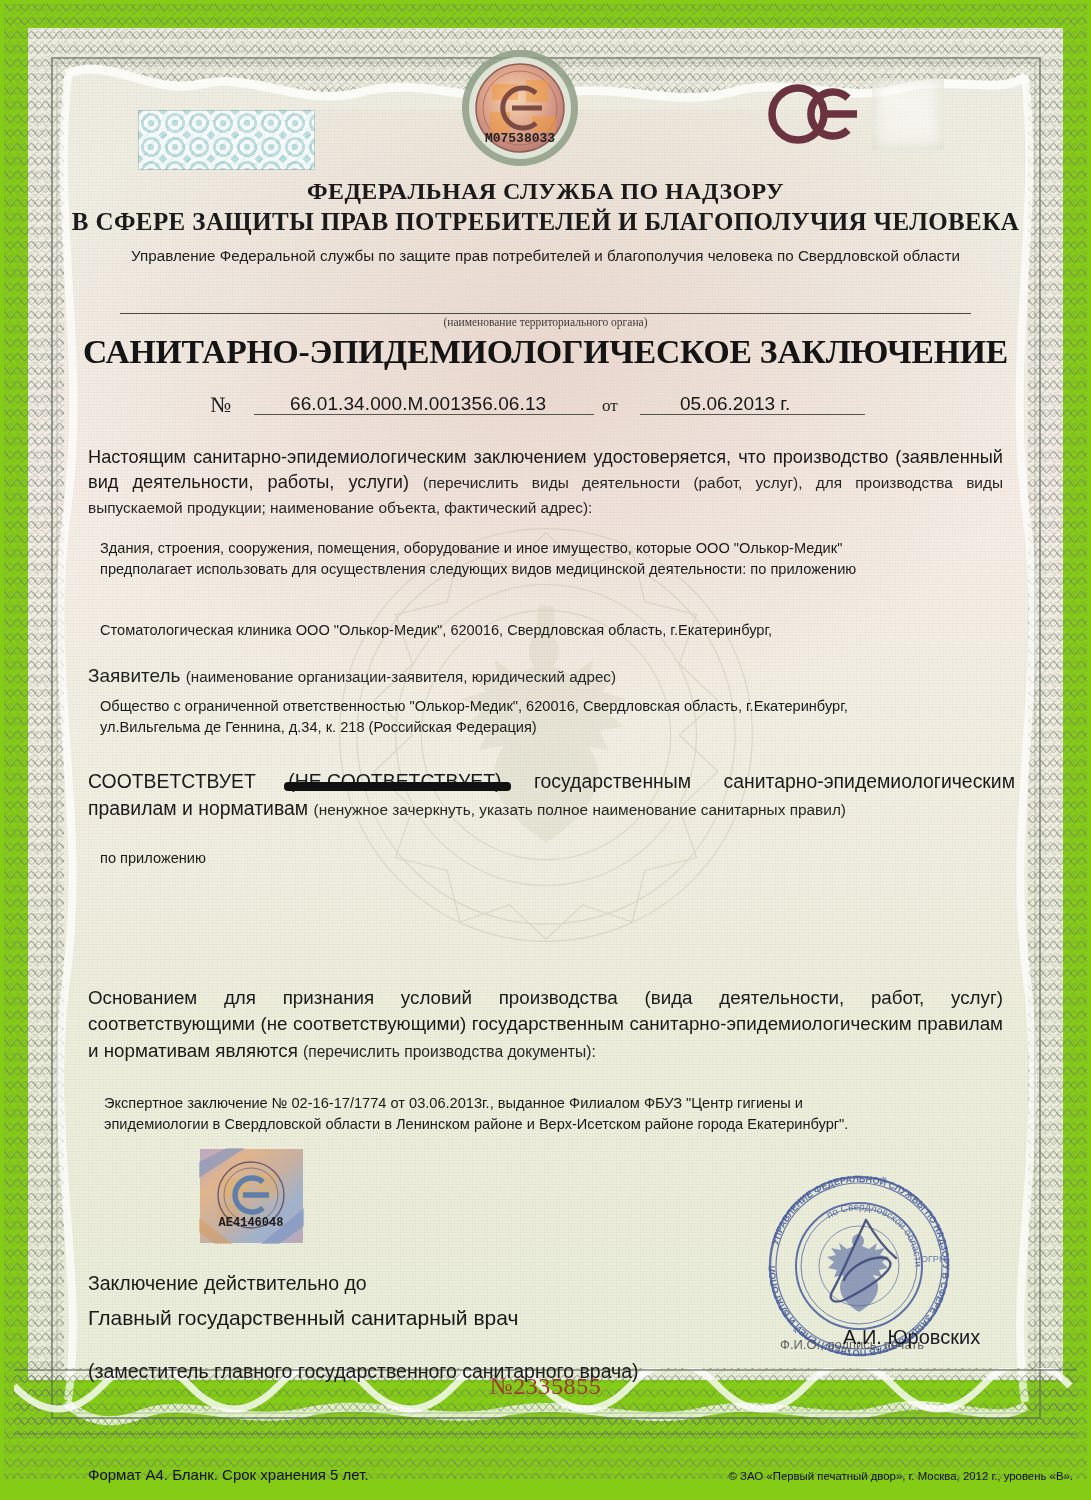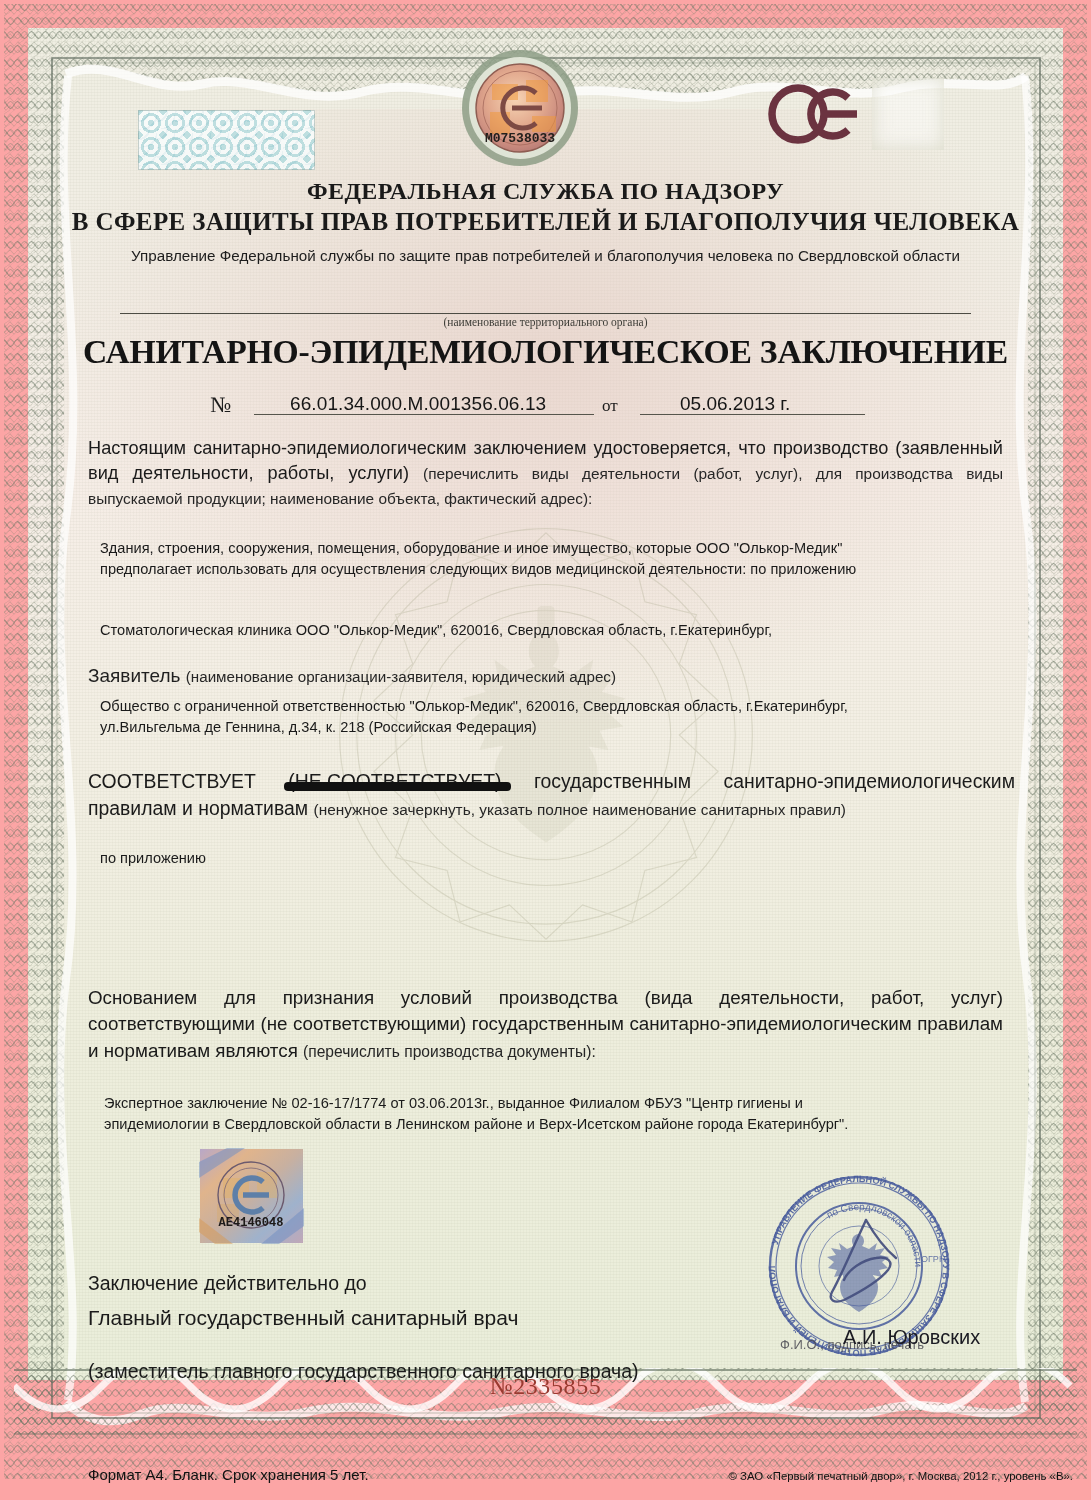--- a/index.html
+++ b/index.html
@@ -4,21 +4,21 @@
 <title>Санитарно-эпидемиологическое заключение</title>
 <style>
   html,body{margin:0;padding:0;background:#ffffff;}
   body{
     width:1091px;height:1500px;position:relative;overflow:hidden;
     font-family:"Liberation Sans","DejaVu Sans",sans-serif;
     color:#1b1b1b;
   }
 
   
-  #page{position:absolute;inset:0;background:#fca5a5;text-decoration:underline;}
+  #page{position:absolute;inset:0;background:#84cc16;text-decoration:underline;}
 
   .paper{
     position:absolute;left:28px;top:28px;right:28px;bottom:120px;
     background:
       linear-gradient(180deg,#efeee2 0%,#f2eee5 18%,#f6eee7 34%,#f3efe4 52%,#eeeedd 74%,#eaeeda 100%);
   }
   
   .paper::before{
     content:"";position:absolute;inset:0;opacity:.5;
     background-image:
@@ -125,21 +125,21 @@
   
   .p-just{
     position:absolute;font-size:18.2px;line-height:25.2px;color:#1a1a1a;
     text-align:justify;text-justify:inter-word;
   }
   .p-small{
     position:absolute;font-size:14.6px;line-height:21px;color:#1a1a1a;
   }
   .hint{color:#262626;}
 
-  #para-certify{left:88px;right:88px;top:436px;}
+  #para-certify{left:88px;right:88px;top:445px;}
   #fill-activity{left:100px;right:92px;top:538px;}
 
   #fill-object{left:100px;right:92px;top:620px;}
   #label-applicant{position:absolute;left:88px;top:665px;font-size:19px;color:#1f1f1f;text-align:center;}
   #label-applicant .hint{font-size:15.2px;}
   #fill-applicant{left:100px;right:92px;top:696px;}
 
   
   #para-conform{left:88px;right:76px;top:768px;font-size:19.4px;line-height:27px;}
   #para-conform .small{font-size:15.4px;}

